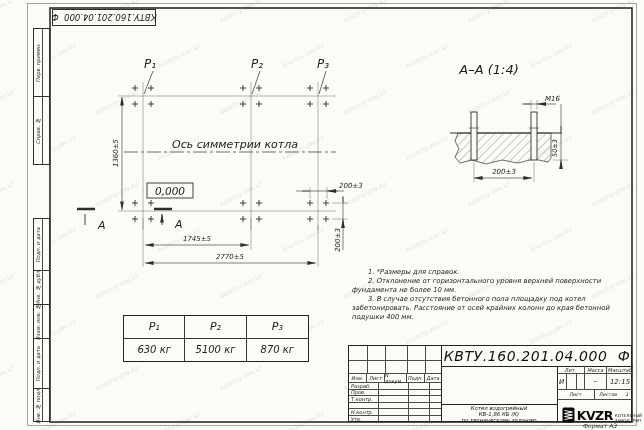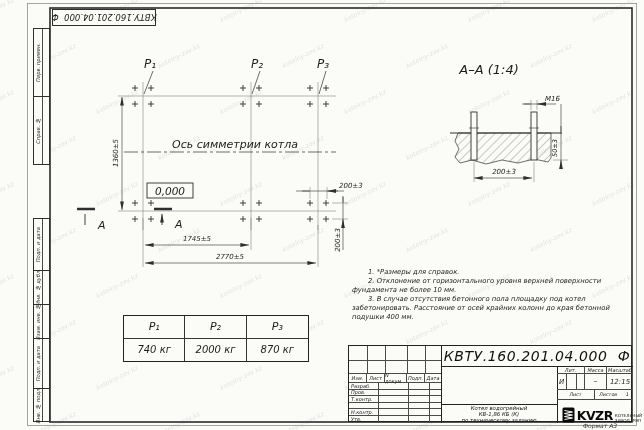--- a/index.html
+++ b/index.html
@@ -230,22 +230,22 @@
 <div class="ov" id="notes">
   <div>1. *Размеры для справок.</div>
   <div>2. Отклонение от горизонтального уровня верхней поверхности фундамента не более 10 мм.</div>
   <div>3. В случае отсутствия бетонного пола площадку под котел забетонировать. Расстояние от осей крайних колонн до края бетонной подушки 400 мм.</div>
 </div>
 
 <div class="ov" id="ltable">
   <div class="c hd">P₁</div>
   <div class="c hd">P₂</div>
   <div class="c hd">P₃</div>
-  <div class="c">740 кг</div>
-  <div class="c">2000 кг</div>
+  <div class="c">630 кг</div>
+  <div class="c">5100 кг</div>
   <div class="c">870 кг</div>
 </div>
 
 <div class="ov" id="tb" style="position:absolute;">
 
   <div class="abs vl" style="left:92px;top:0;height:77px;"></div>
   <div class="abs vl" style="left:208px;top:20px;height:57px;"></div>
   <div class="abs hl" style="left:92px;top:20px;width:192px;"></div>
 
   <div class="abs" style="left:0;top:0;width:92px;height:28px;border-bottom:0.8px solid #4a4a4a;">

